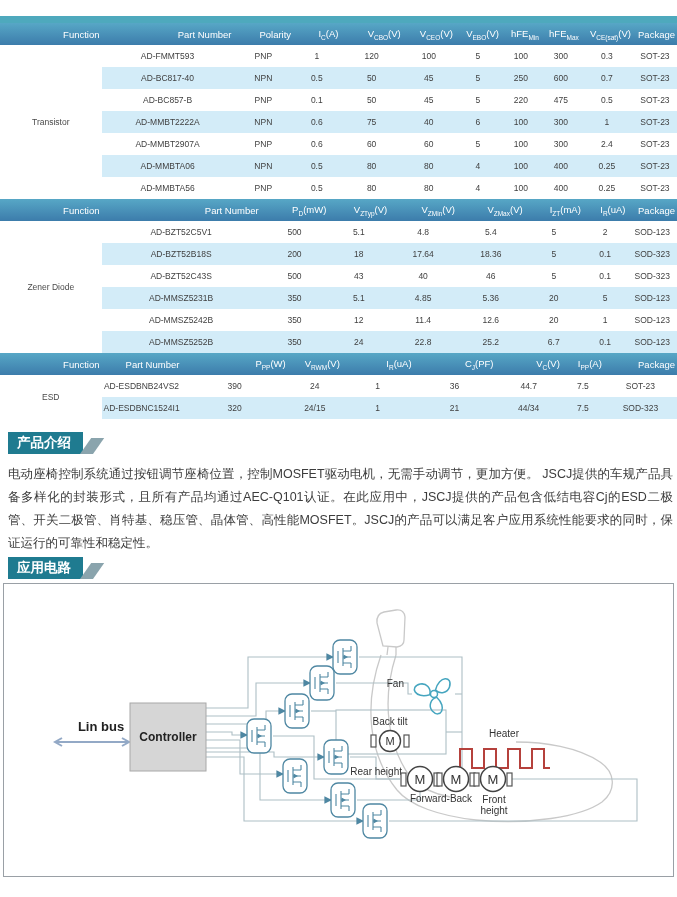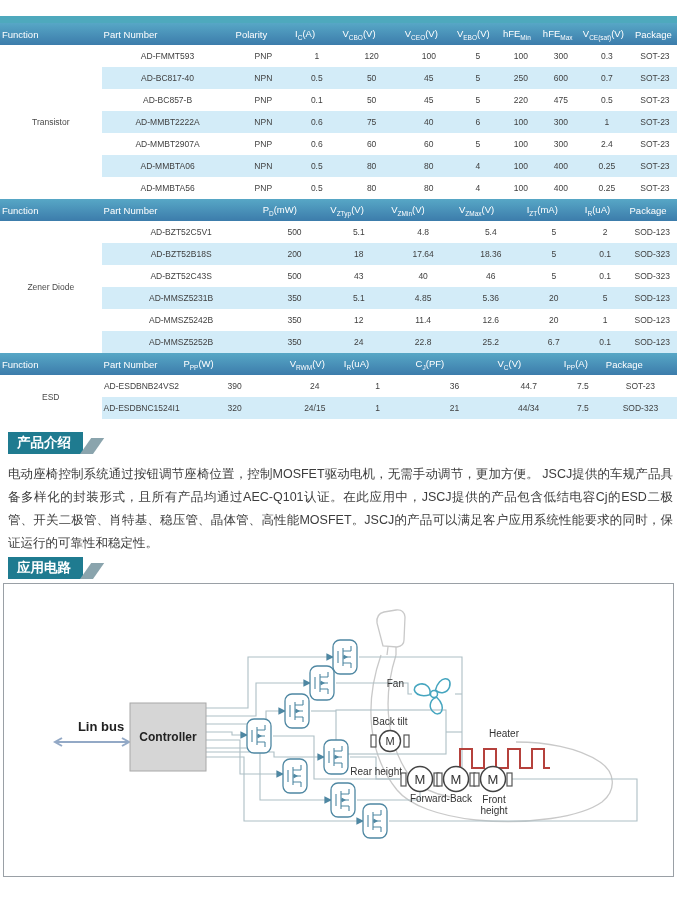--- a/index.html
+++ b/index.html
@@ -14,21 +14,21 @@
   .page-title {
     margin:0 0 0 8px; font-size:23px; line-height:32px; font-weight:bold;
     color:#3f9db4; text-shadow:1px 1px 0 rgba(40,100,120,.25); letter-spacing:1px;
   }
   .title-bar { height:7px; background:#4ea9bd; margin-top:8px; }
 
   
   table.spec { width:677px; border-collapse:collapse; table-layout:fixed; }
   table.spec th {
     height:22px; padding:0 2px; font-weight:normal; font-size:9.5px; color:#fff;
-    background:linear-gradient(#57a7c6,#3c7cab); text-align:left; white-space:nowrap;
+    background:linear-gradient(#57a7c6,#3c7cab); text-align:right; white-space:nowrap;
   }
   table.spec th sub { font-size:6.5px; }
   table.spec td {
     height:22px; padding:0 2px; font-size:8.5px; text-align:center; color:#3f3f3f;
     white-space:nowrap; overflow:hidden;
   }
   table.spec tr.alt td { background:#d3ecf8; }
   table.spec td.func { background:#fff !important; color:#4a4a4a; }
 
   

